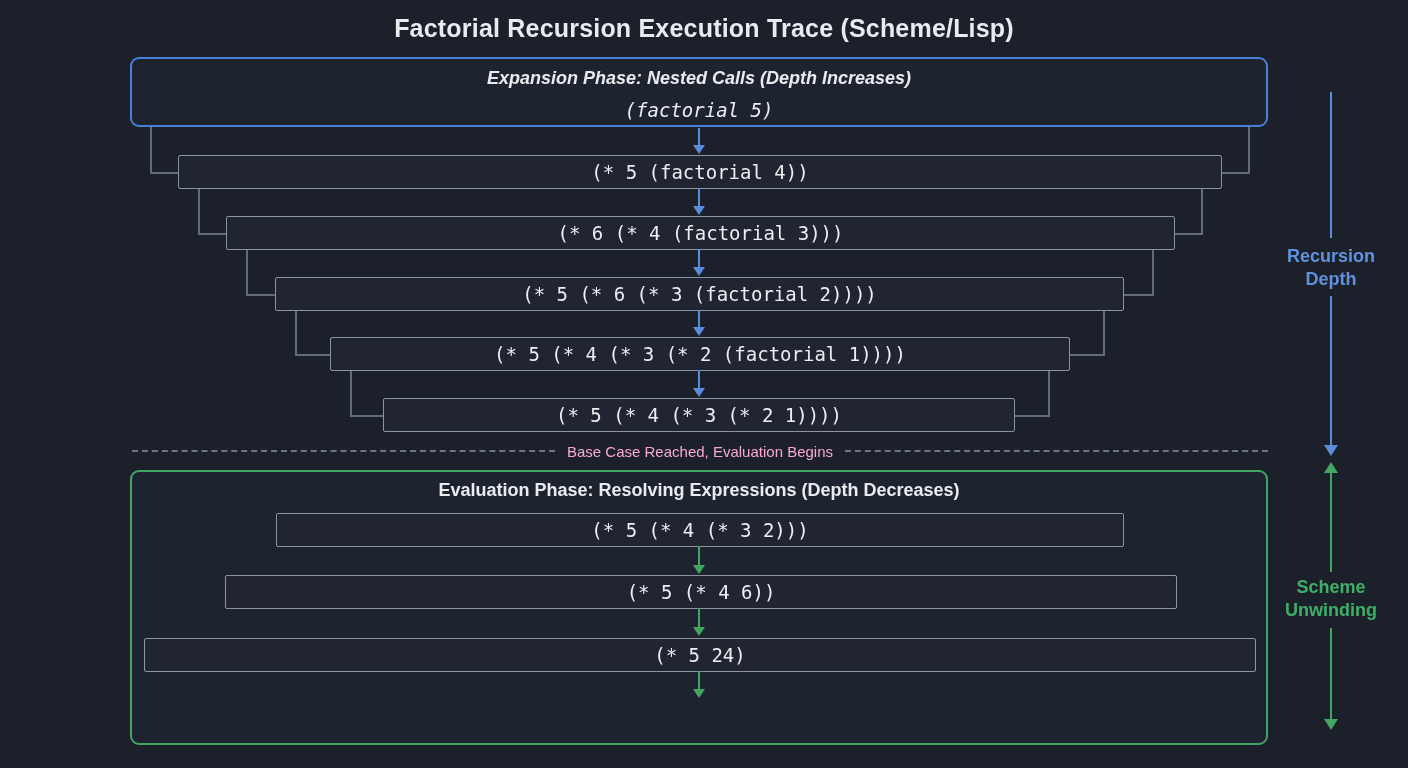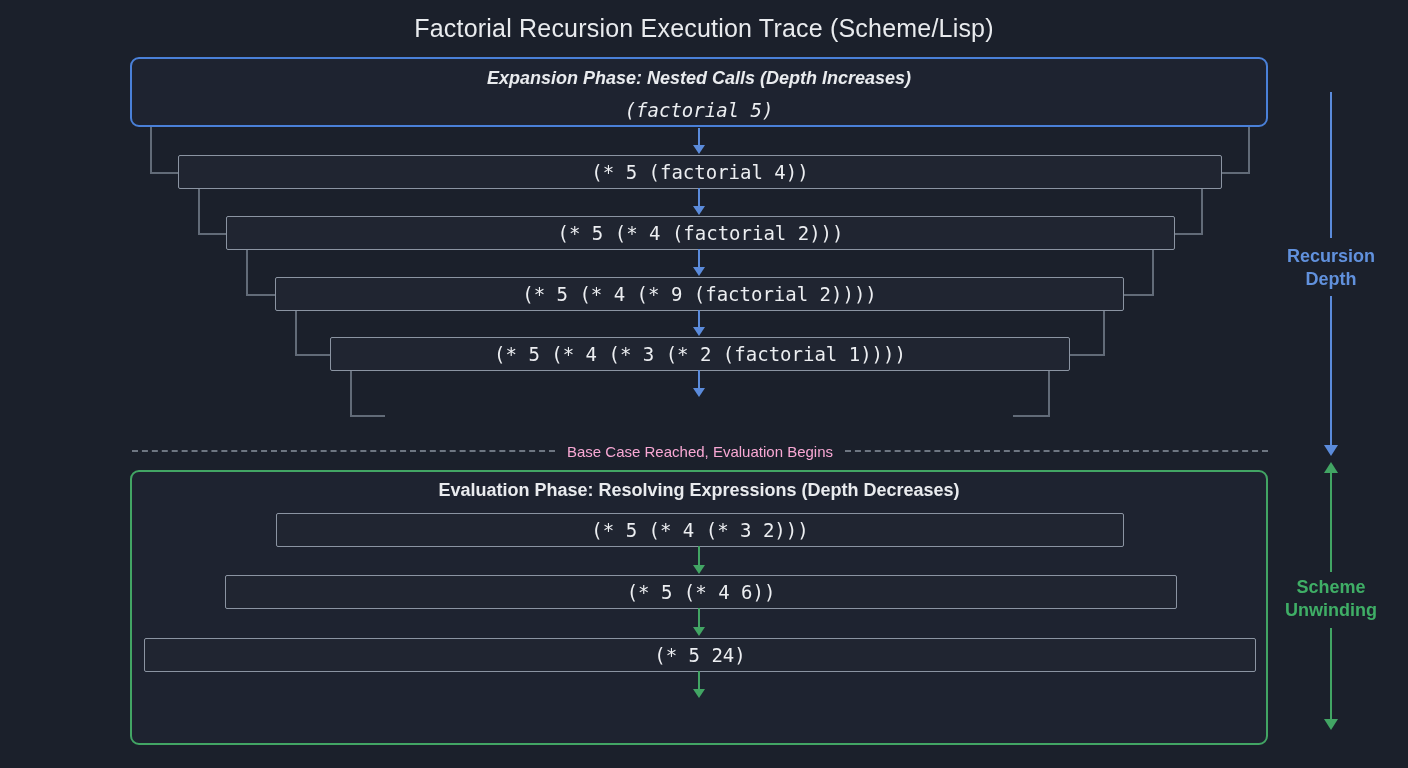--- a/index.html
+++ b/index.html
@@ -4,21 +4,21 @@
 <style>
   html,body{margin:0;padding:0;background:#12151d;}
   #stage{
     position:relative;width:1408px;height:768px;
     background:#1b202b;overflow:hidden;
     font-family:"Liberation Sans",sans-serif;
     color:#e9ebee;
   }
   .title{
     position:absolute;top:14px;left:0;width:100%;
-    text-align:center;font-size:25px;font-weight:normal;color:#e9ebee;
+    text-align:center;font-size:25px;font-weight:bold;color:#e9ebee;
     letter-spacing:.2px;
   }
   
   .phase{
     position:absolute;border-radius:9px;background:#1e2330;
   }
   .phase.blue{border:2px solid #4a80d8;}
   .phase.green{border:2px solid #42a564;}
   .phase-header{
     position:absolute;left:0;width:100%;text-align:center;
@@ -90,27 +90,30 @@
   <div class="conn r" style="left:1220px;top:127px;width:28px;height:45px;"></div>
   <div class="conn r" style="left:1173px;top:187px;width:28px;height:46px;"></div>
   <div class="conn r" style="left:1122px;top:248px;width:30px;height:46px;"></div>
   <div class="conn r" style="left:1068px;top:309px;width:35px;height:45px;"></div>
   <div class="conn r" style="left:1013px;top:369px;width:35px;height:46px;"></div>
 
   <div class="node" style="left:178px;top:155px;width:1042px;">
     <span class="code">(* 5 (factorial 4))</span>
   </div>
   <div class="node" style="left:226px;top:216px;width:947px;">
-    <span class="code">(* 5 (* 4 (factorial 2)))</span>
+    <span class="code">(* 6 (* 4 (factorial 3)))</span>
   </div>
   <div class="node" style="left:275px;top:277px;width:847px;">
-    <span class="code">(* 5 (* 4 (* 9 (factorial 2))))</span>
+    <span class="code">(* 5 (* 6 (* 3 (factorial 2))))</span>
   </div>
   <div class="node" style="left:330px;top:337px;width:738px;">
     <span class="code">(* 5 (* 4 (* 3 (* 2 (factorial 1))))</span>
+  </div>
+  <div class="node" style="left:383px;top:398px;width:630px;">
+    <span class="code">(* 5 (* 4 (* 3 (* 2 1))))</span>
   </div>
 
   <div class="varrow blue" style="left:693px;top:128px;height:26px;">
       <i class="stem"></i>
       <i class="head"></i>
     </div>
   <div class="varrow blue" style="left:693px;top:188px;height:27px;">
       <i class="stem"></i>
       <i class="head"></i>
     </div>

